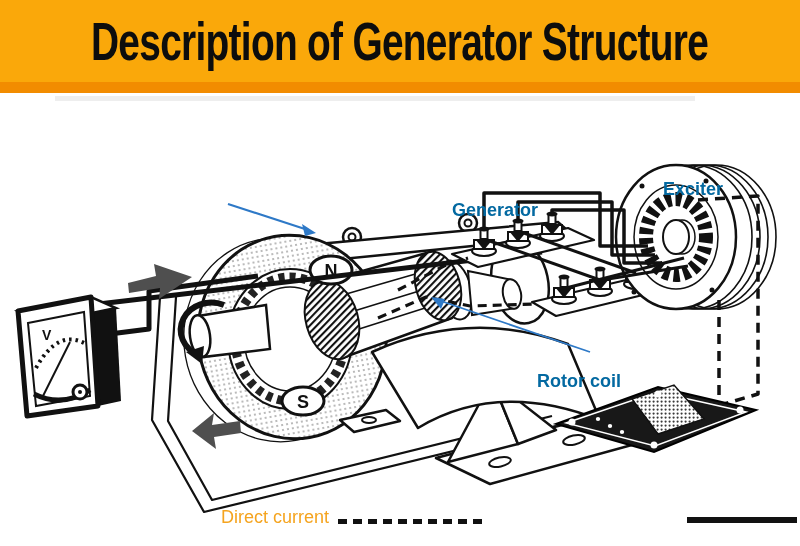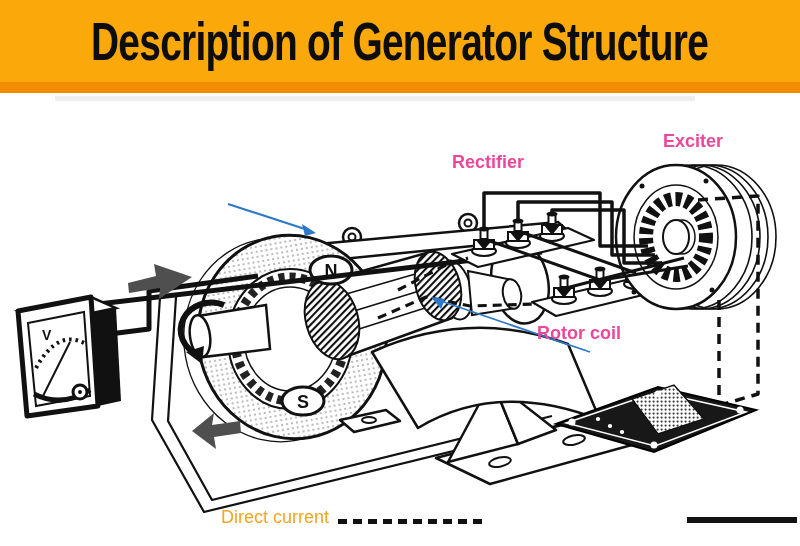--- a/index.html
+++ b/index.html
@@ -16,21 +16,21 @@
 
   
   .banner{position:absolute;top:0;left:0;width:800px;height:82px;
     background:var(--banner-orange);display:flex;align-items:center;justify-content:center;text-align:center;}
   .banner h1{margin:0;font-size:54px;font-weight:800;letter-spacing:-1px;white-space:nowrap;
     color:var(--title-black);transform:scaleX(.72);transform-origin:center;line-height:82px;}
   .banner-strip{position:absolute;top:82px;left:0;width:800px;height:11px;background:var(--banner-strip);}
   .banner-shadow{position:absolute;top:96px;left:55px;width:640px;height:5px;background:#cfcfcf;opacity:.35;}
 
   
-  .lbl{position:absolute;font-weight:700;font-size:18px;color:#ec4899;white-space:nowrap;z-index:5;}
+  .lbl{position:absolute;font-weight:700;font-size:18px;color:#0369a1;white-space:nowrap;z-index:5;margin-top:48px;}
   .lbl-avr{left:498px;top:451px;width:210px;text-align:center;line-height:25px;font-size:18px;}
 
   
   .legend-label{position:absolute;font-weight:400;font-size:18px;color:var(--legend-text-orange);white-space:nowrap;z-index:5;}
   .legend-dc-label{left:221px;top:507px;}
   .legend-ac-label{left:486px;top:505px;}
   .legend-dashed{position:absolute;left:338px;top:519px;width:146px;height:5px;z-index:5;
     background:repeating-linear-gradient(90deg,var(--line-black) 0 9px,transparent 9px 15px);}
   .legend-solid{position:absolute;left:687px;top:517px;width:110px;height:6px;background:var(--line-black);z-index:5;}
 
@@ -40,21 +40,21 @@
 <body>
 
 <div class="stage">
 
   <header class="banner">
     <h1>Description of Generator Structure</h1>
   </header>
   <div class="banner-strip"></div>
   <div class="banner-shadow"></div>
 
-  <div class="lbl" style="left:452px;top:152px">Rectifier</div>
+  <div class="lbl" style="left:452px;top:152px">Generator</div>
   <div class="lbl" style="left:663px;top:131px">Exciter</div>
   <div class="lbl" style="left:537px;top:323px">Rotor coil</div>
   <div class="lbl lbl-avr">
   </div>
 
   <div class="legend-label legend-dc-label">Direct current</div>
   <div class="legend-dashed"></div>
   <div class="legend-solid"></div>
 
   <svg class="art" width="800" height="546" viewBox="0 0 800 546">

